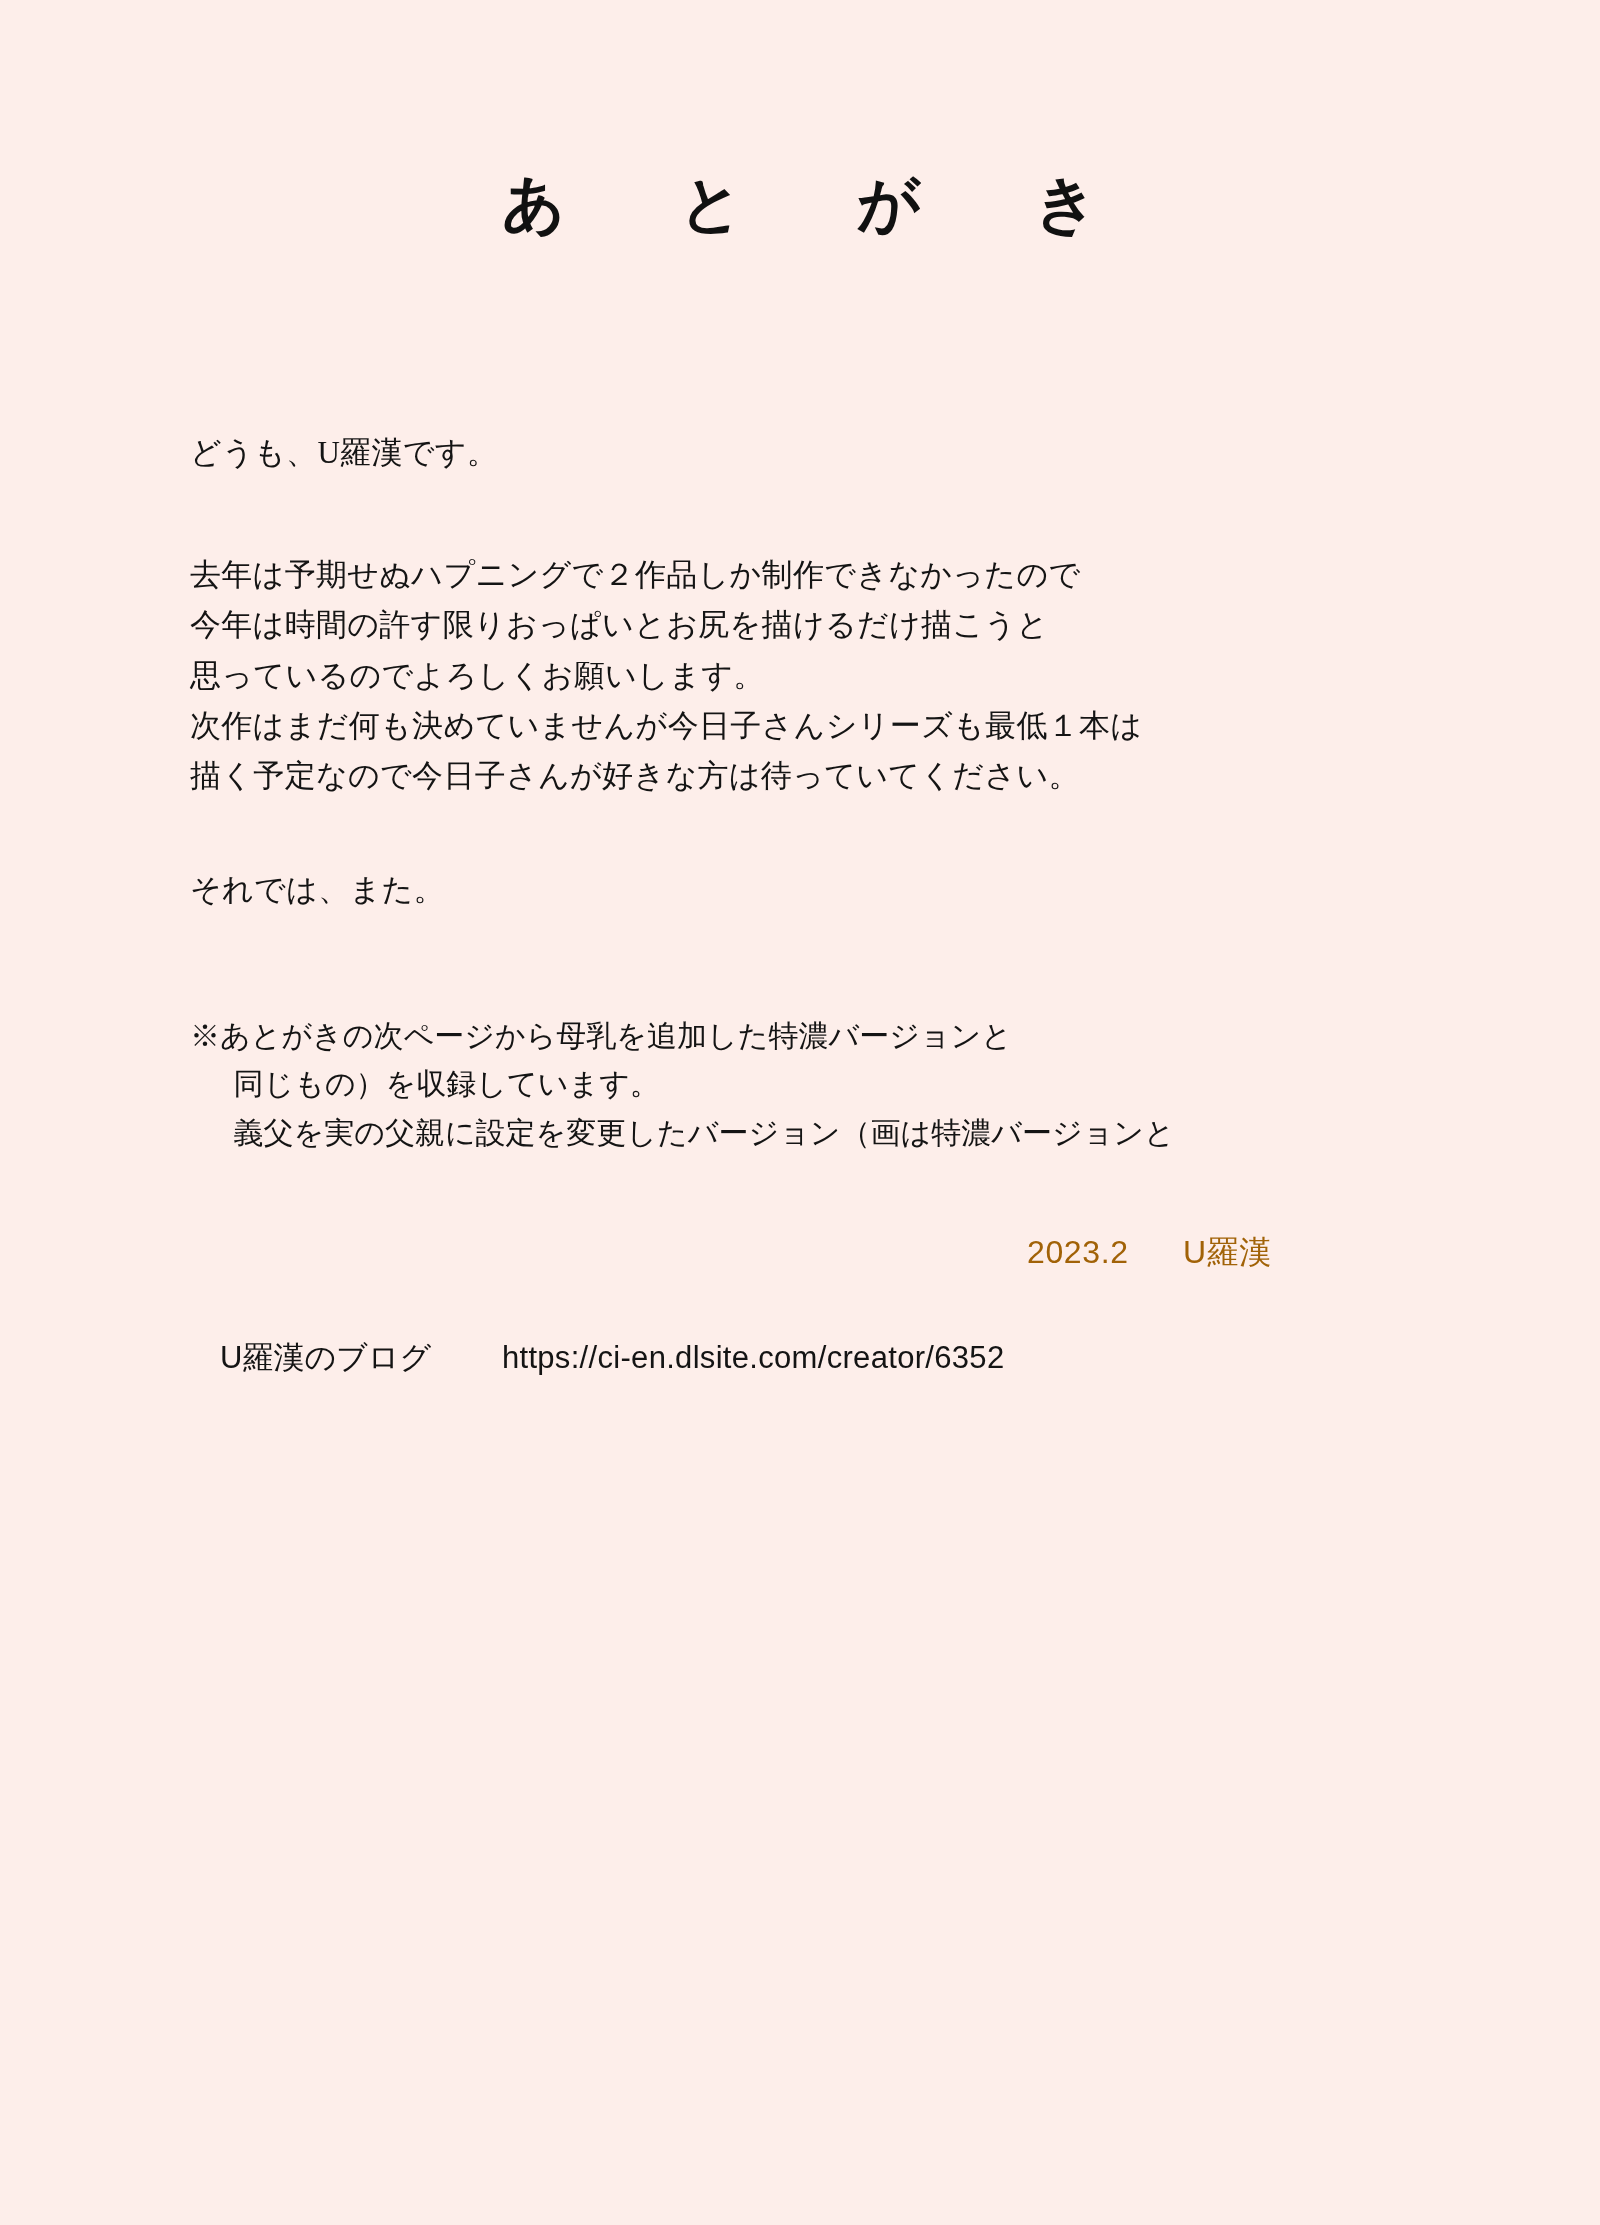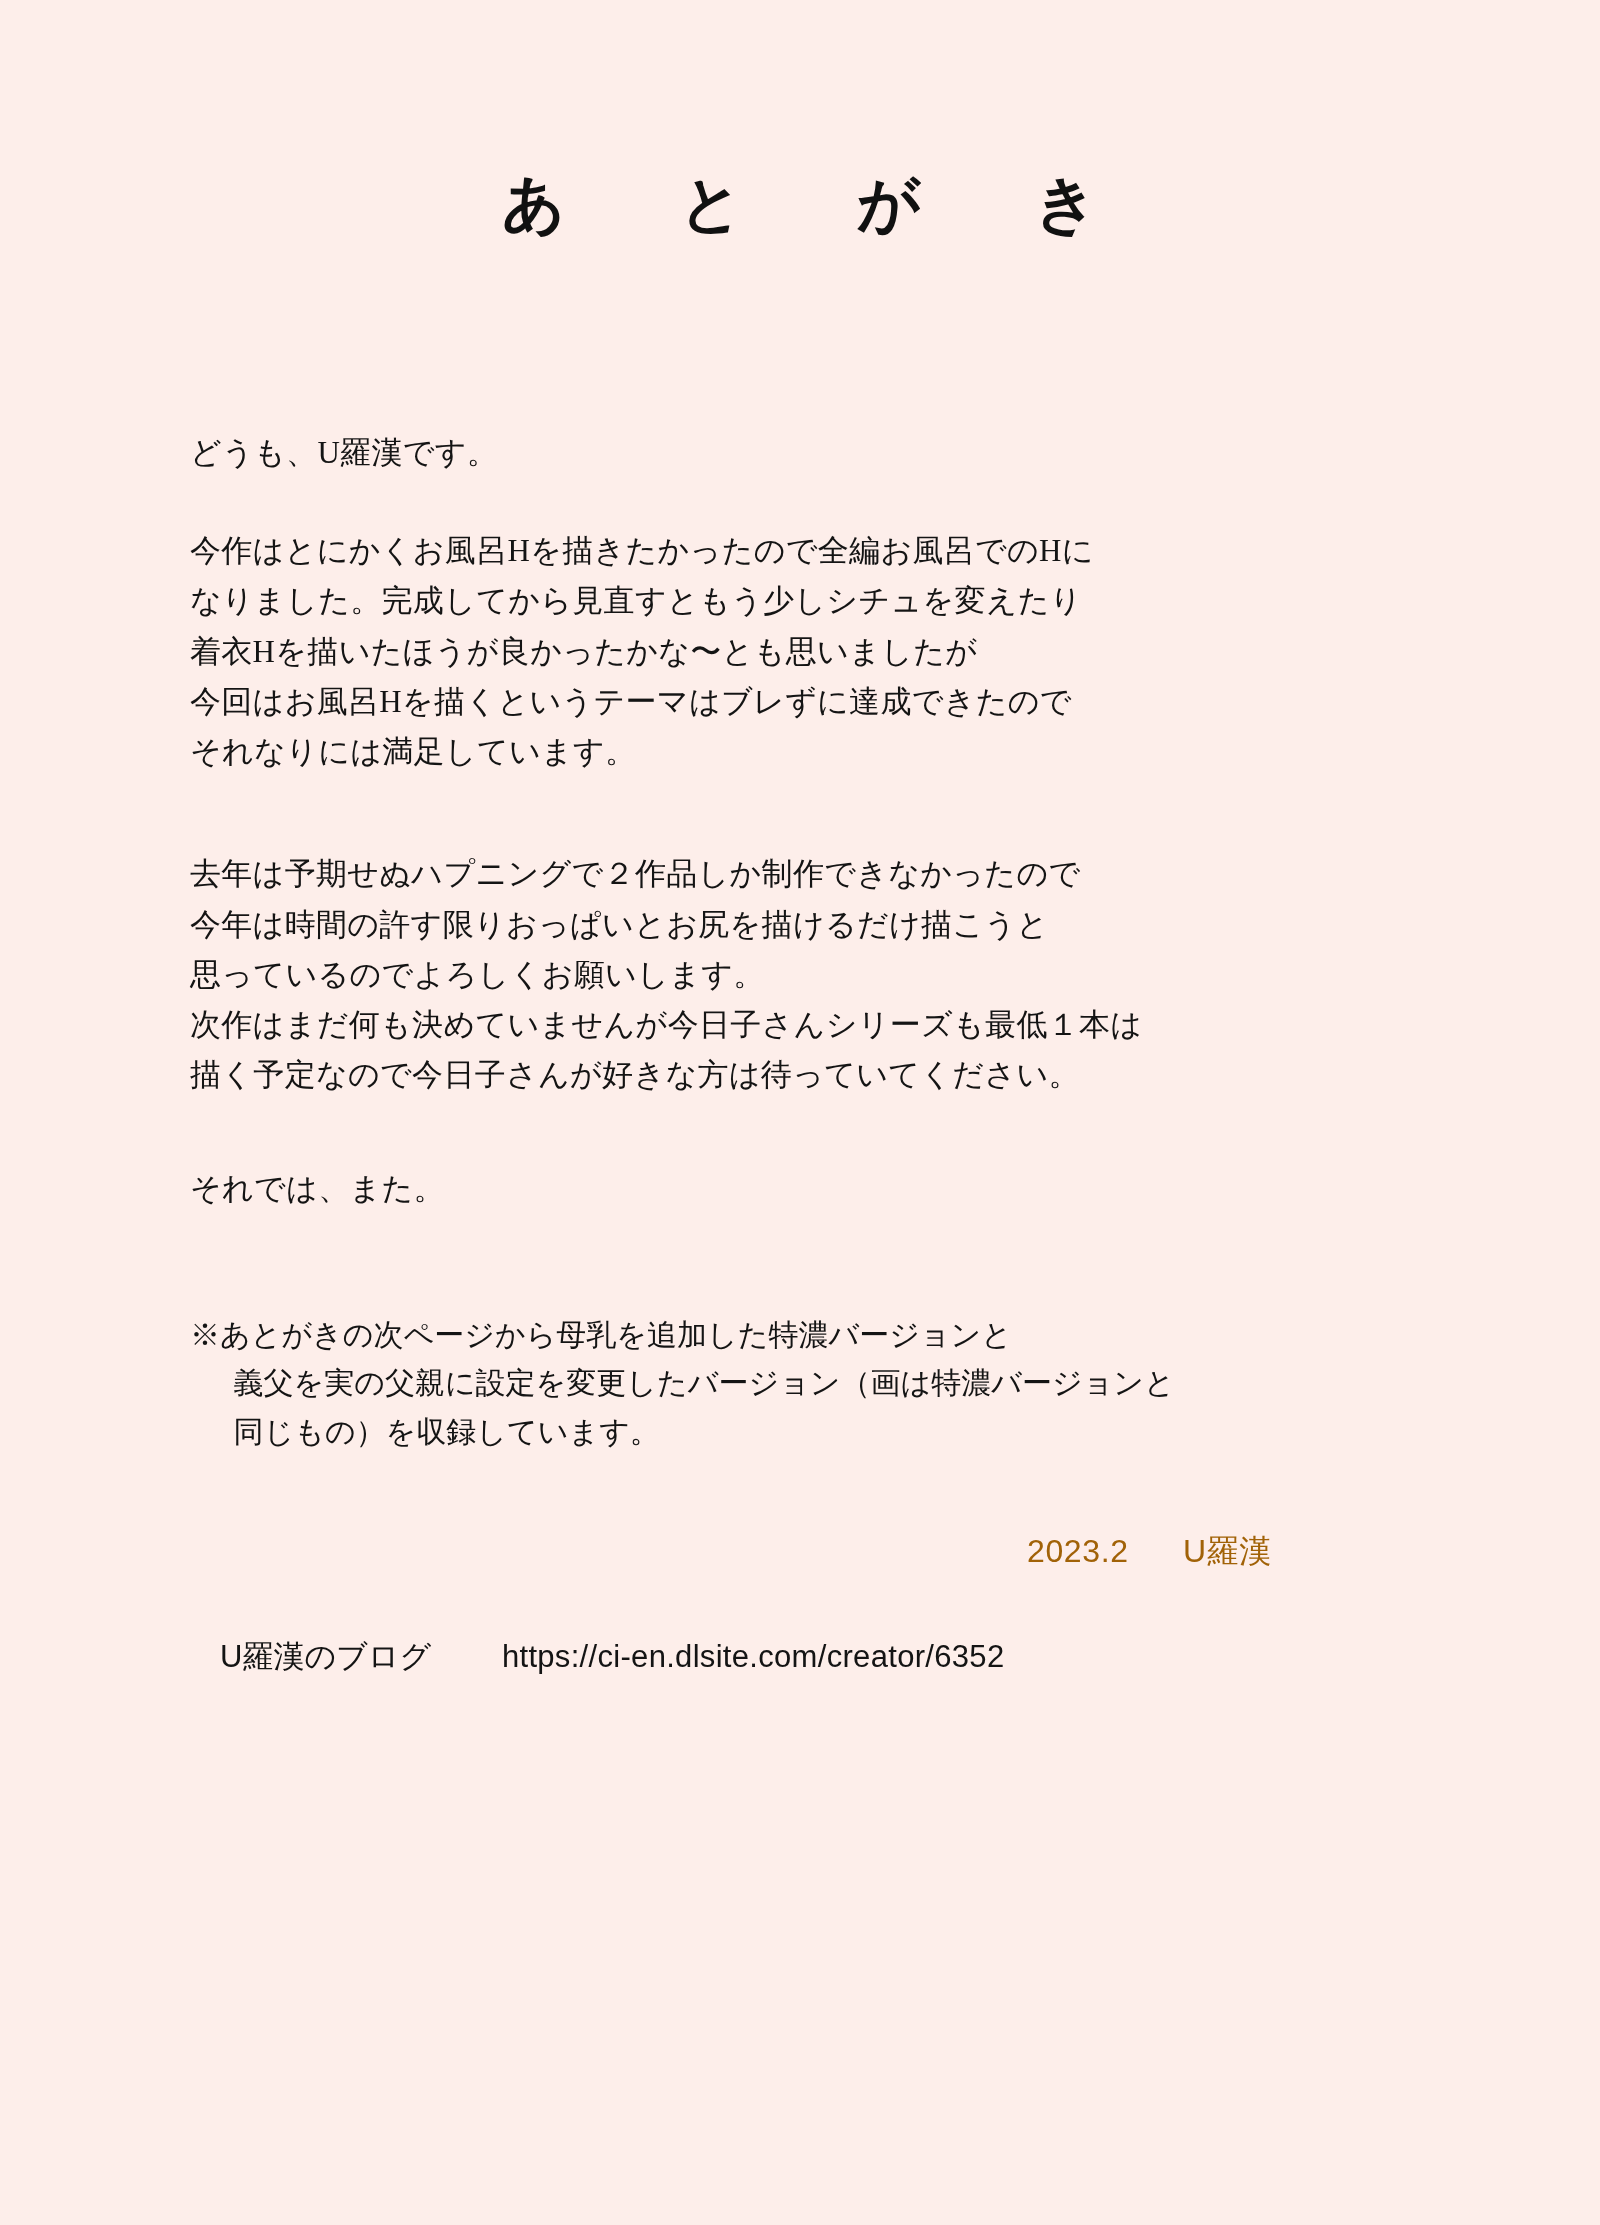--- a/index.html
+++ b/index.html
@@ -83,36 +83,31 @@
 </head>
 <body>
 
 <div class="page">
 
   <div class="title">あ　と　が　き</div>
 
   <div class="body-block">
 
     <div class="para p-intro">どうも、U羅漢です。</div>
-    <div class="para p-2">今作はとにかくお風呂Hを描きたかったので全編お風呂でのHに
-なりました。完成してから見直すともう少しシチュを変えたり
-着衣Hを描いたほうが良かったかな〜とも思いましたが
-今回はお風呂Hを描くというテーマはブレずに達成できたので
-それなりには満足しています。</div>
     <div class="para p-3">去年は予期せぬハプニングで２作品しか制作できなかったので
 今年は時間の許す限りおっぱいとお尻を描けるだけ描こうと
 思っているのでよろしくお願いします。
 次作はまだ何も決めていませんが今日子さんシリーズも最低１本は
 描く予定なので今日子さんが好きな方は待っていてください。</div>
     <div class="para p-4">それでは、また。</div>
 
     <div class="note">
       <span>※あとがきの次ページから母乳を追加した特濃バージョンと</span>
+      <span class="note-line-indent">同じもの）を収録しています。</span>
       <span class="note-line-indent">義父を実の父親に設定を変更したバージョン（画は特濃バージョンと</span>
-      <span class="note-line-indent">同じもの）を収録しています。</span>
     </div>
 
     <div class="signature">
       <span>2023.2</span>
       <span class="sig-gap"></span>
       <span>U羅漢</span>
     </div>
 
     <div class="blog-row">
       <span class="blog-label">U羅漢のブログ</span>

